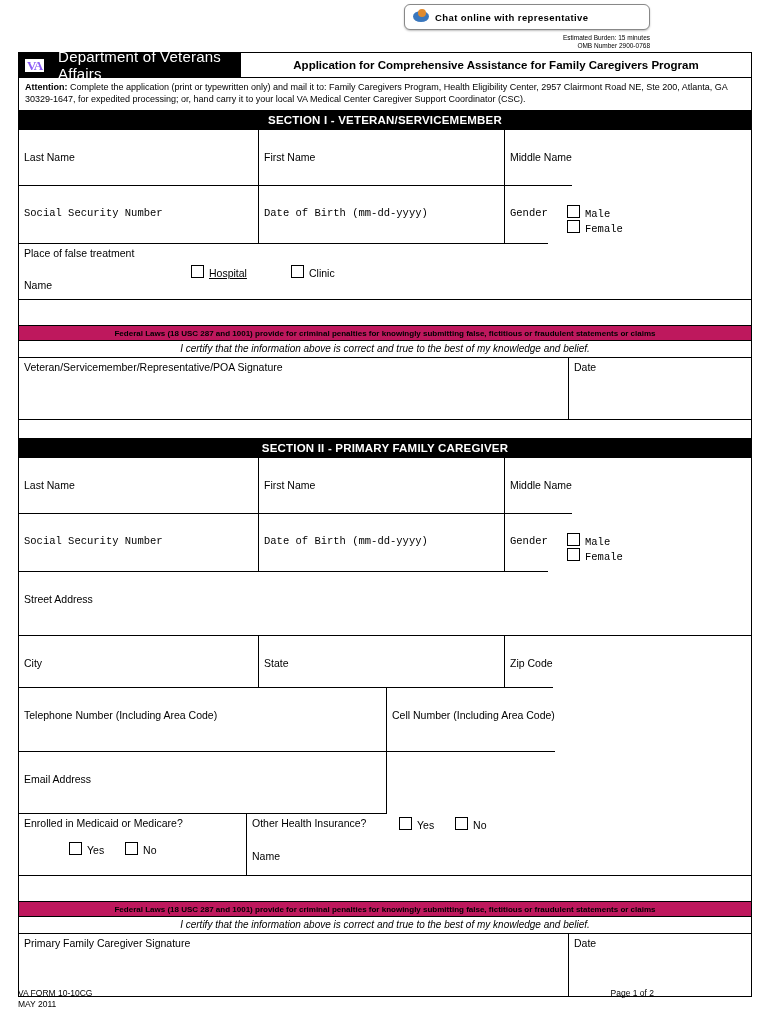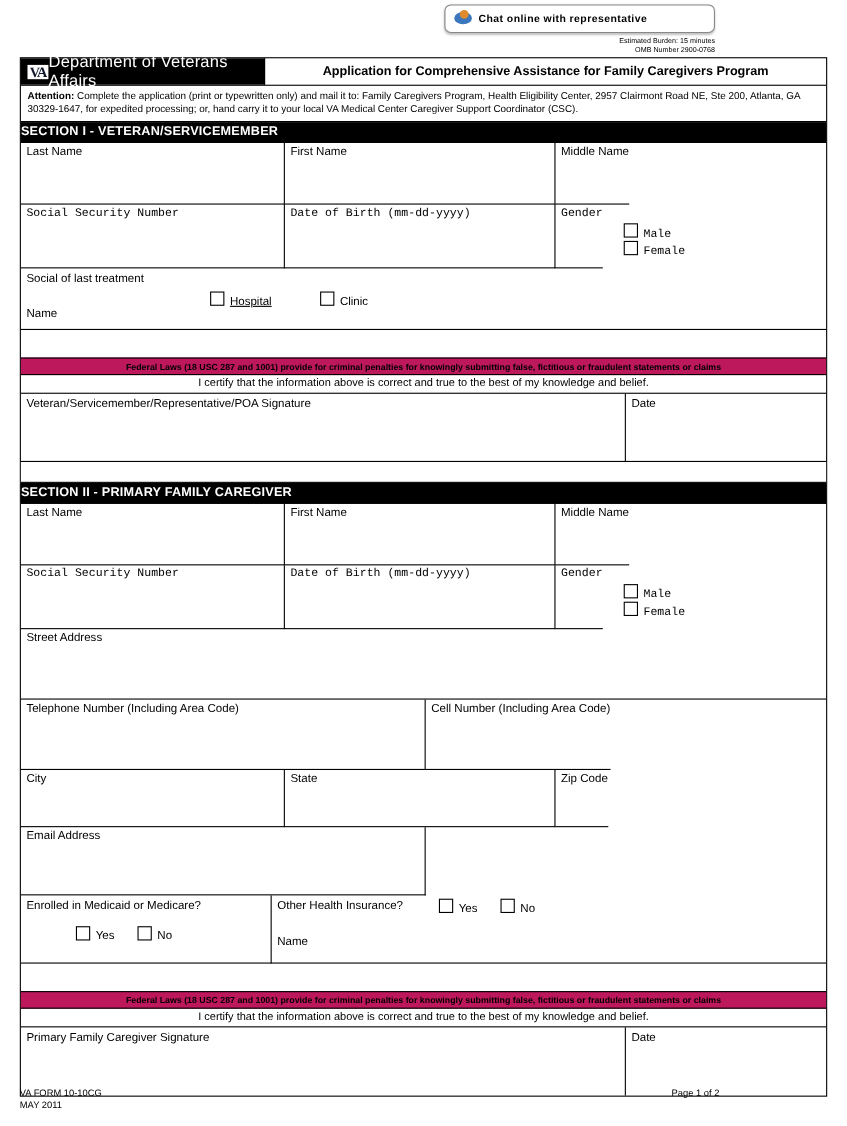--- a/index.html
+++ b/index.html
@@ -104,23 +104,23 @@
     align-items: center;
     padding-left: 6px;
     box-sizing: border-box;
     border-right: 1px solid #000;
   }
   .va-mark {
     font-family: "Liberation Serif", serif;
     font-weight: bold;
     font-size: 13px;
     background: #fff;
-    color: #0f172a;
+    color: #8b5cf6;
     padding: 0 2px;
-    margin-right: 0;
+    margin-right: 14px;
     letter-spacing: -1px;
     line-height: 13px;
   }
   .hdr-logo-text {
     font-size: 15px;
     font-weight: normal;
     letter-spacing: 0.2px;
   }
   .hdr-title {
     flex: 1;
@@ -137,32 +137,33 @@
     padding: 4px 6px 5px 6px;
     font-size: 9px;
     line-height: 11.5px;
   }
   .attention b { font-weight: bold; }
 
   
   .section-bar {
     background: #000;
     color: #fff;
+    text-align: center;
     font-size: 11.5px;
     font-weight: bold;
     padding: 3px 0 3px 0;
     letter-spacing: 0.2px;
     border-bottom: 1px solid #000;
   }
 
   
   .f {
     border-right: 1px solid #000;
     border-bottom: 1px solid #000;
-    padding: 2px 0 0 5px;
+    padding: 21px 0 0 5px;
     font-size: 10.5px;
     box-sizing: border-box;
     position: relative;
   }
   .f.last { border-right: none; }
 
   .h56 { height: 56px; }
   .h58 { height: 58px; font-family: Liberation Mono, monospace; }
   .h52 { height: 52px; }
   .h64 { height: 64px; }
@@ -199,20 +200,21 @@
     border-top: 1px solid #000;
     text-align: center;
     font-size: 8px;
     font-weight: bold;
     padding: 2.5px 0;
     margin-top: 25px;
   }
   .certify {
     text-align: center;
     font-size: 10px;
+    font-style: italic;
     padding: 2px 0 3px 0;
     border-bottom: 1px solid #000;
   }
 
   
   .treat {
     height: 56px;
     border-bottom: 1px solid #000;
     position: relative;
     font-size: 10.5px;
@@ -337,21 +339,21 @@
       <div class="f h58 last">
         <span>Gender</span>
         <span class="gender-row">
           <span class="cb-label"><span class="cb"></span><span>Male</span></span>
           <span class="cb-label"><span class="cb"></span><span>Female</span></span>
         </span>
       </div>
     </div>
 
     <div class="treat">
-      <span>Social of last treatment</span>
+      <span>Place of false treatment</span>
       <span class="opt1 cb-label"><span class="cb"></span><span>Hospital</span></span>
       <span class="opt2 cb-label"><span class="cb"></span><span>Clinic</span></span>
       <span class="name">Name</span>
     </div>
 
     <div class="fed">Federal Laws (18 USC 287 and 1001) provide for criminal penalties for knowingly submitting false, fictitious or fraudulent statements or claims</div>
     <div class="certify">I certify that the information above is correct and true to the best of my knowledge and belief.</div>
 
     <div class="sig-row">
       <div class="sig-name"><span>Veteran/Servicemember/Representative/POA Signature</span></div>
@@ -378,28 +380,28 @@
           <span class="cb-label"><span class="cb"></span><span>Female</span></span>
         </span>
       </div>
     </div>
 
     <div class="row">
       <div class="f h64 last" style="width:100%;"><span>Street Address</span></div>
     </div>
 
     <div class="row">
-      <div class="f h64 half-l"><span>Telephone Number (Including Area Code)</span></div>
-      <div class="f h64 last"><span>Cell Number (Including Area Code)</span></div>
-    </div>
-
-    <div class="row">
       <div class="f h52 w-third1"><span>City</span></div>
       <div class="f h52 w-third2"><span>State</span></div>
       <div class="f h52 last"><span>Zip Code</span></div>
+    </div>
+
+    <div class="row">
+      <div class="f h64 half-l"><span>Telephone Number (Including Area Code)</span></div>
+      <div class="f h64 last"><span>Cell Number (Including Area Code)</span></div>
     </div>
 
     <div class="row">
       <div class="f h62 half-l" style="height:62px;"><span>Email Address</span></div>
     </div>
 
     <div class="row">
       <div class="ins-l">
         <span>Enrolled in Medicaid or Medicare?</span>
         <span class="opts">

